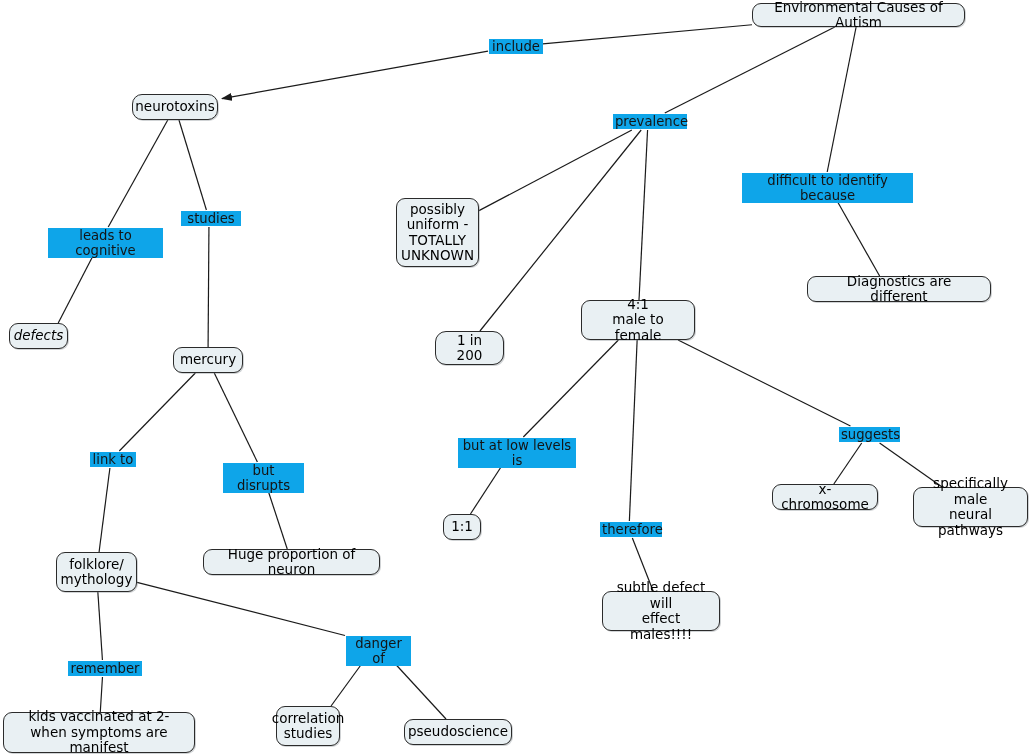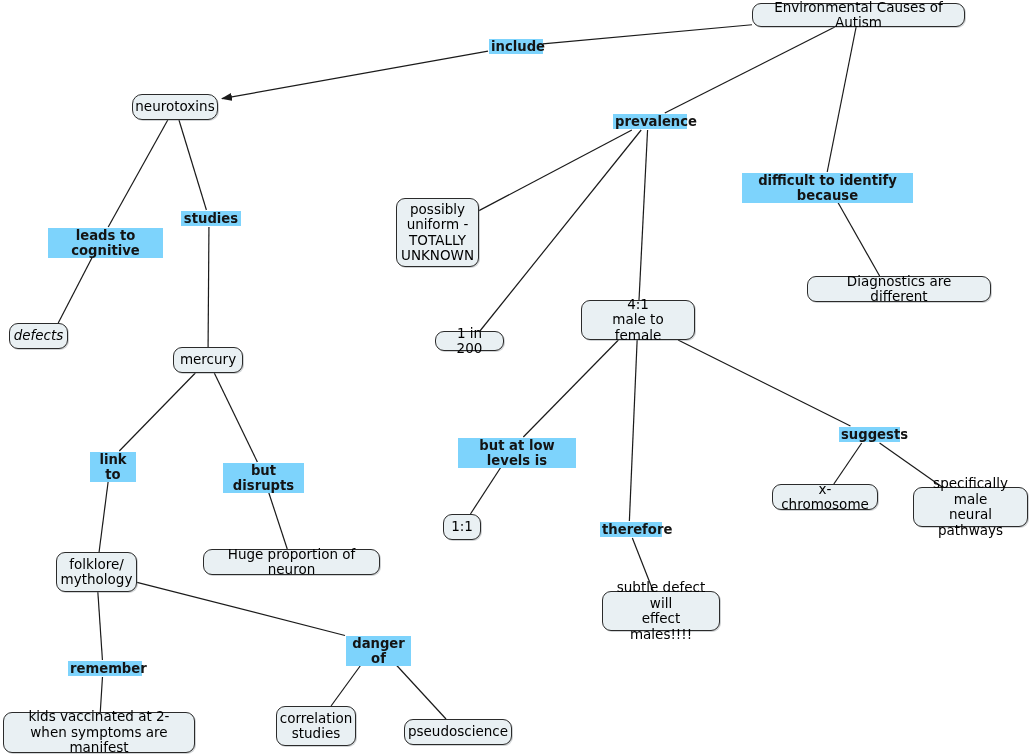--- a/index.html
+++ b/index.html
@@ -42,25 +42,24 @@
     justify-content: center;
     padding: 3px 9px;
     white-space: pre-line;
     box-shadow: 1px 1px 0 rgba(120,130,135,0.35);
   }
   .linklabel {
     position: absolute;
     color: #141414;
     font-size: 13.2px;
     line-height: 15px;
-    background: #7dd3fc;
+    background: #0ea5e9;
     text-align: center;
     white-space: pre-line;
     padding: 0 2px;
-    font-weight: bold;
   }
 </style>
 </head>
 <body>
 
 <div id="canvas">
   <svg id="edges" viewBox="0 0 1031 756" width="1031" height="756">
     <defs>
       <marker id="arrowhead" markerWidth="11" markerHeight="8" refX="10" refY="4" orient="auto" markerUnits="userSpaceOnUse">
         <polygon points="0,0 11,4 0,8" fill="#1a1a1a"></polygon>
@@ -100,28 +99,28 @@
   <div id="nodes-layer">
       <div class="node" style="left: 752px; top: 3px; width: 213px; height: 24px;">Environmental Causes of Autism</div>
       <div class="node" style="left: 132px; top: 94px; width: 86px; height: 26px; border-radius: 10px;">neurotoxins</div>
       <div class="node" style="left: 9px; top: 323px; width: 59px; height: 26px; font-style: italic;">defects</div>
       <div class="node" style="left: 173px; top: 347px; width: 70px; height: 26px;">mercury</div>
       <div class="node" style="left: 56px; top: 552px; width: 81px; height: 40px;">folklore/
 mythology</div>
       <div class="node" style="left: 203px; top: 549px; width: 177px; height: 26px;">Huge proportion of neuron</div>
       <div class="node" style="left: 3px; top: 712px; width: 192px; height: 41px;">kids vaccinated at 2-
 when symptoms are manifest</div>
-      <div class="node" style="left: 276px; top: 706px; width: 80px; height: 40px;">correlation
+      <div class="node" style="left: 276px; top: 706px; width: 64px; height: 40px;">correlation
 studies</div>
       <div class="node" style="left: 404px; top: 719px; width: 108px; height: 26px;">pseudoscience</div>
       <div class="node" style="left: 396px; top: 198px; width: 83px; height: 69px;">possibly
 uniform -
 TOTALLY
 UNKNOWN</div>
-      <div class="node" style="left: 435px; top: 331px; width: 69px; height: 20px;">1 in 200</div>
+      <div class="node" style="left: 435px; top: 331px; width: 69px; height: 34px; border-radius: 11px;">1 in 200</div>
       <div class="node" style="left: 581px; top: 300px; width: 114px; height: 40px;">4:1
 male to female</div>
       <div class="node" style="left: 443px; top: 514px; width: 38px; height: 26px;">1:1</div>
       <div class="node" style="left: 602px; top: 591px; width: 118px; height: 40px; text-align: center;">subtle defect will
 effect males!!!!</div>
       <div class="node" style="left: 772px; top: 484px; width: 106px; height: 26px;">x-chromosome</div>
       <div class="node" style="left: 913px; top: 487px; width: 115px; height: 40px;">specifically male
 neural pathways</div>
       <div class="node" style="left: 807px; top: 276px; width: 184px; height: 26px;">Diagnostics are different</div>
     </div>

